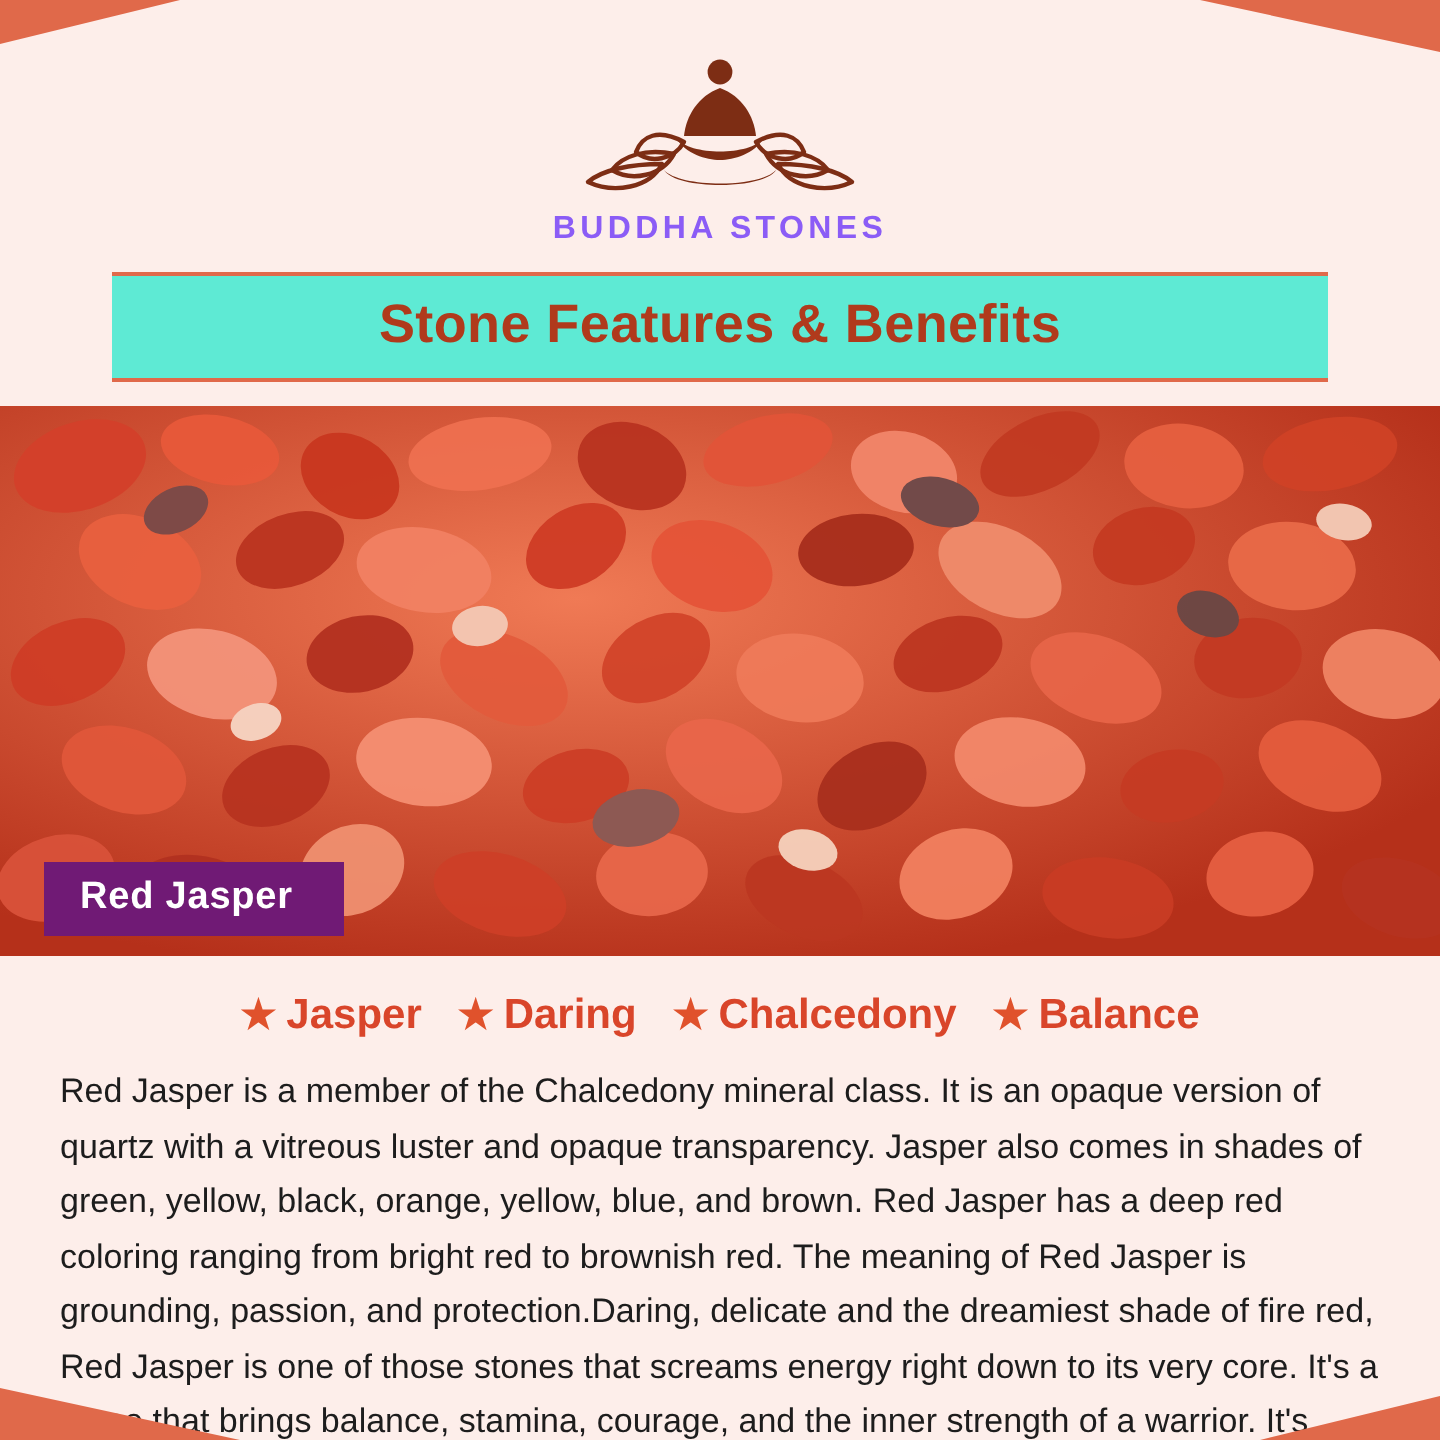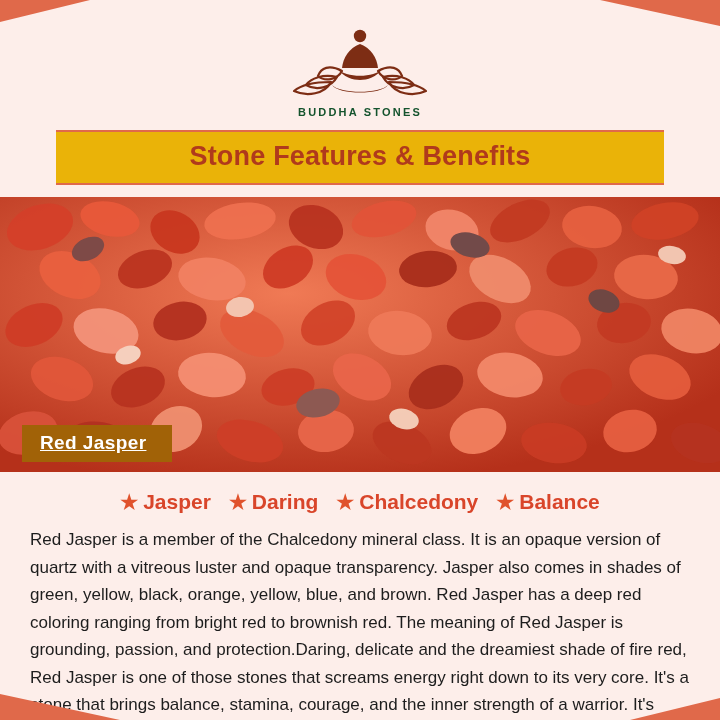--- a/index.html
+++ b/index.html
@@ -56,31 +56,31 @@
     position: relative;
     padding-top: 22px;
     text-align: center;
   }
   .brand svg {
     display: block;
     margin: 0 auto;
   }
   .brand-name {
     margin-top: 6px;
-    font-size: 11px;
+    font-size: 16px;
     letter-spacing: 2.2px;
     font-weight: bold;
-    color: #14532d;
+    color: #8b5cf6;
   }
 
   
   .title-band {
     position: relative;
     margin: 12px 56px 0 56px;
-    background: #eab308;
+    background: #5eead4;
     border-top: 2px solid #e0694a;
     border-bottom: 2px solid #e0694a;
     text-align: center;
     padding: 9px 0 11px 0;
   }
   .title-band .title {
     font-size: 27px;
     font-weight: bold;
     color: #b03a1c;
     letter-spacing: 0.2px;
@@ -96,27 +96,26 @@
     background: #b6301c;
   }
   .hero-canvas {
     position: absolute;
     inset: 0;
   }
   .stone-label {
     position: absolute;
     left: 22px;
     bottom: 10px;
-    background: #a16207;
+    background: #701a75;
     color: #ffffff;
     font-size: 19px;
     font-weight: bold;
     padding: 7px 26px 8px 18px;
     letter-spacing: 0.4px;
-    text-decoration: underline;
   }
 
   
   .benefits {
     display: flex;
     justify-content: center;
     align-items: center;
     gap: 18px;
     margin-top: 18px;
     padding: 0 16px;

